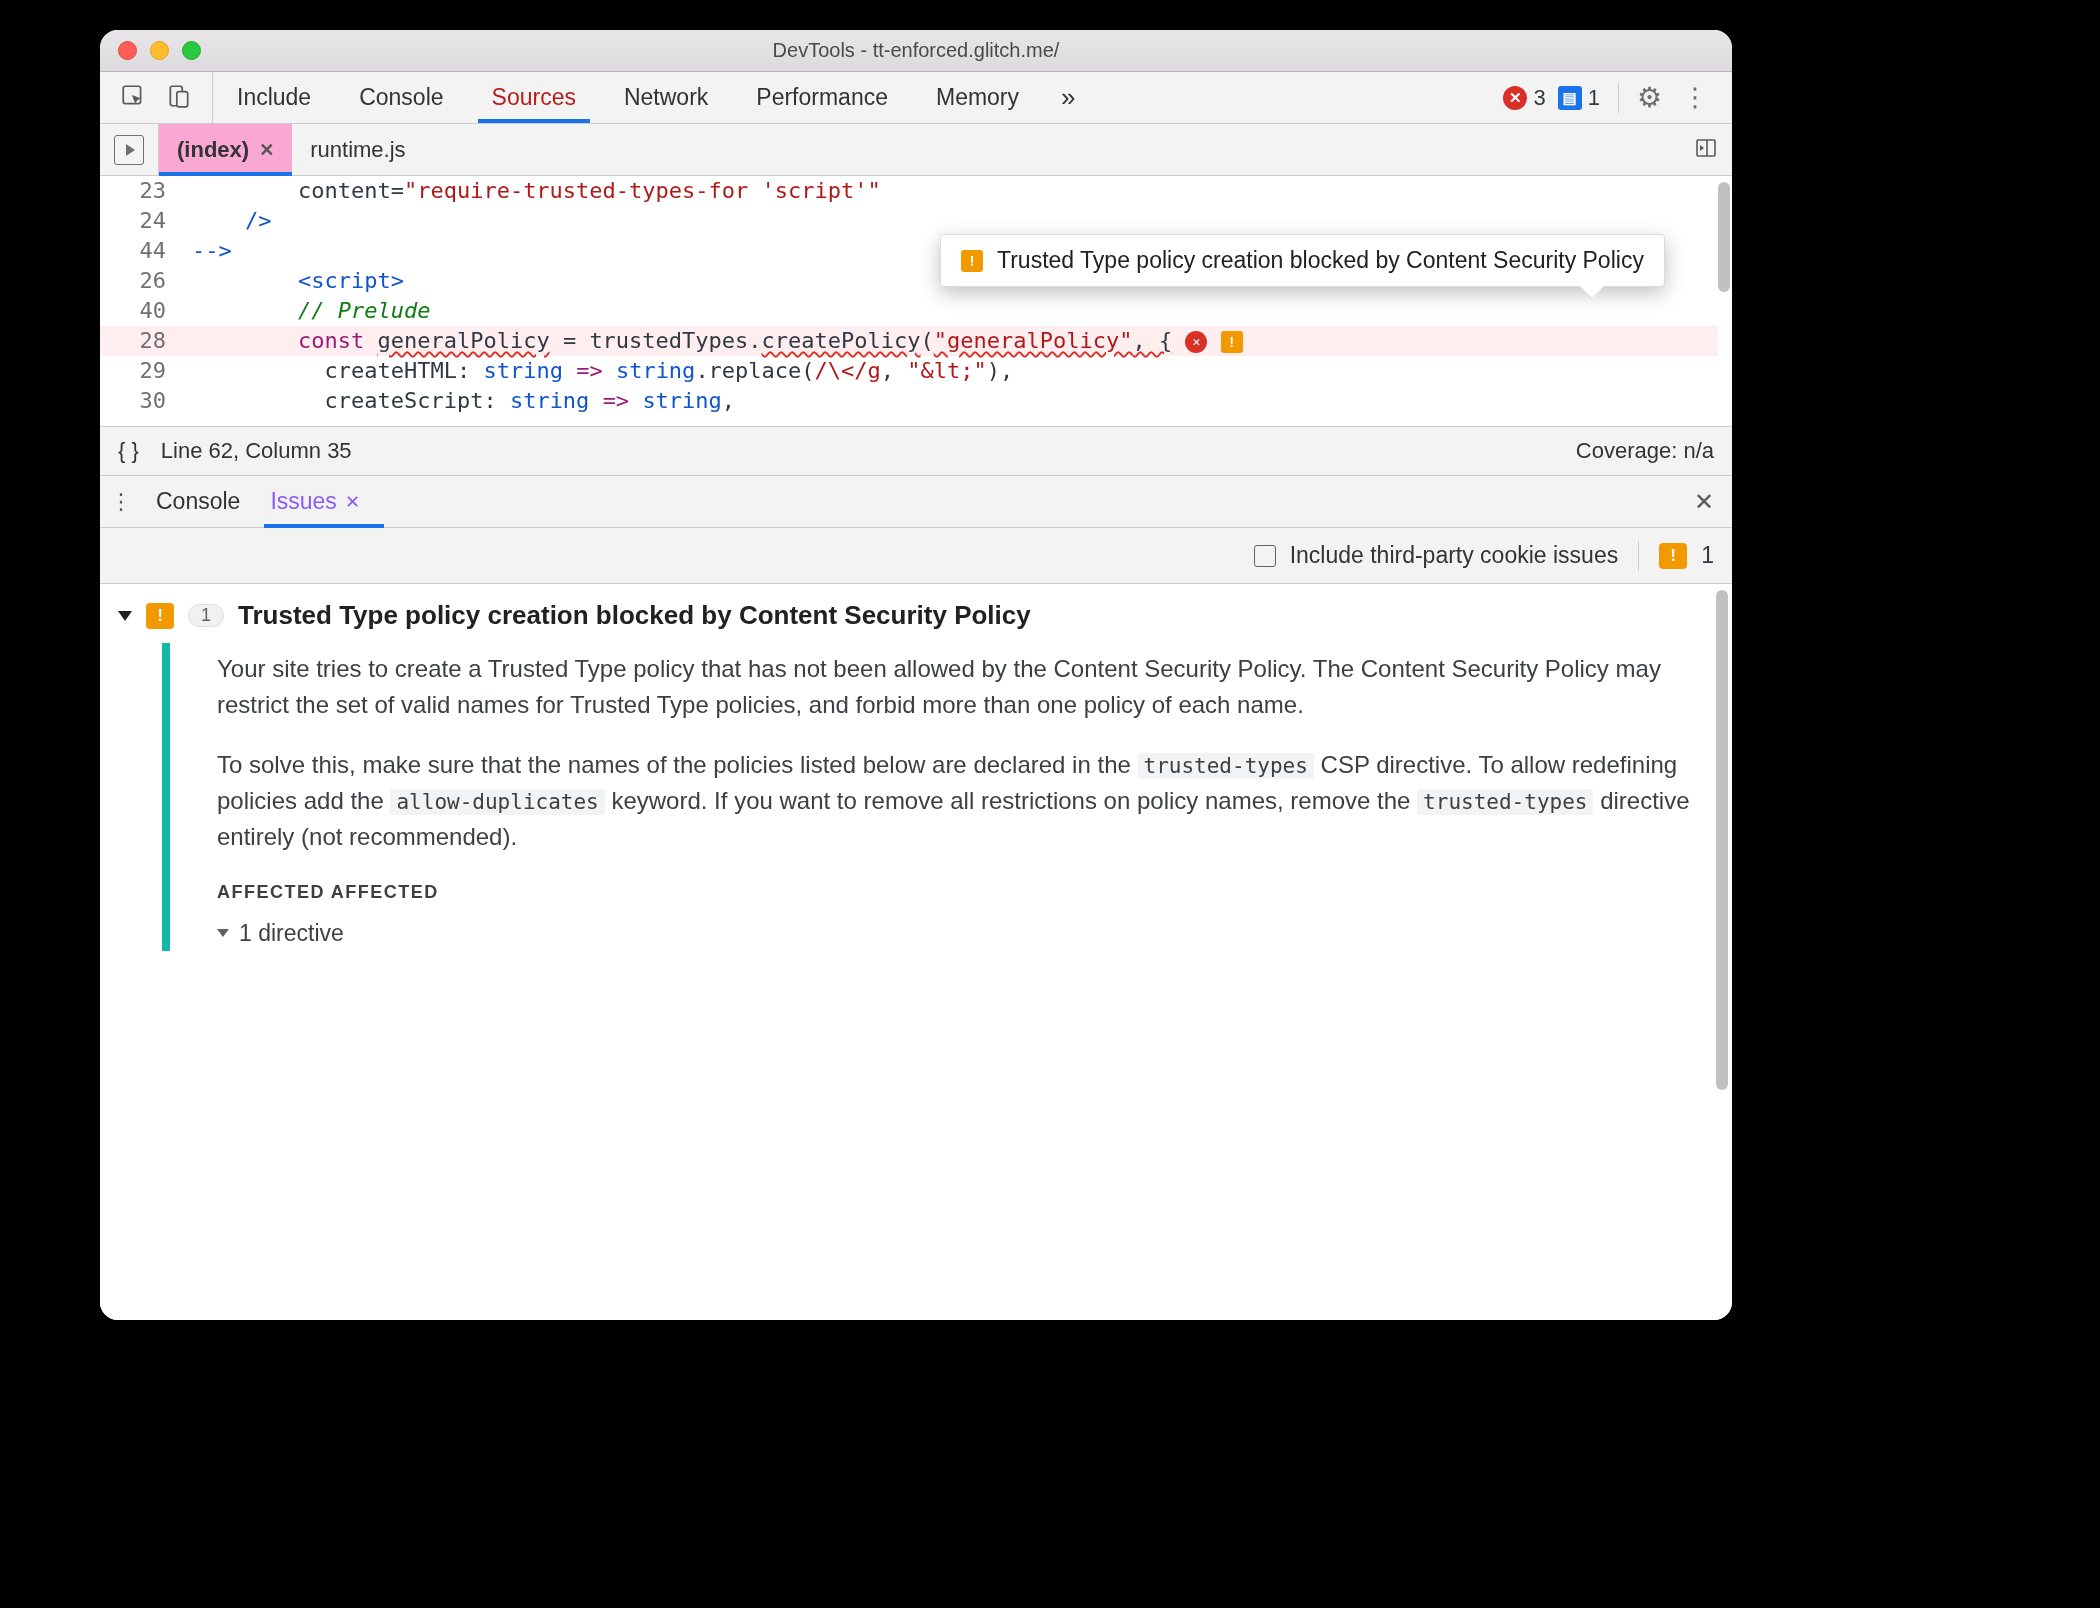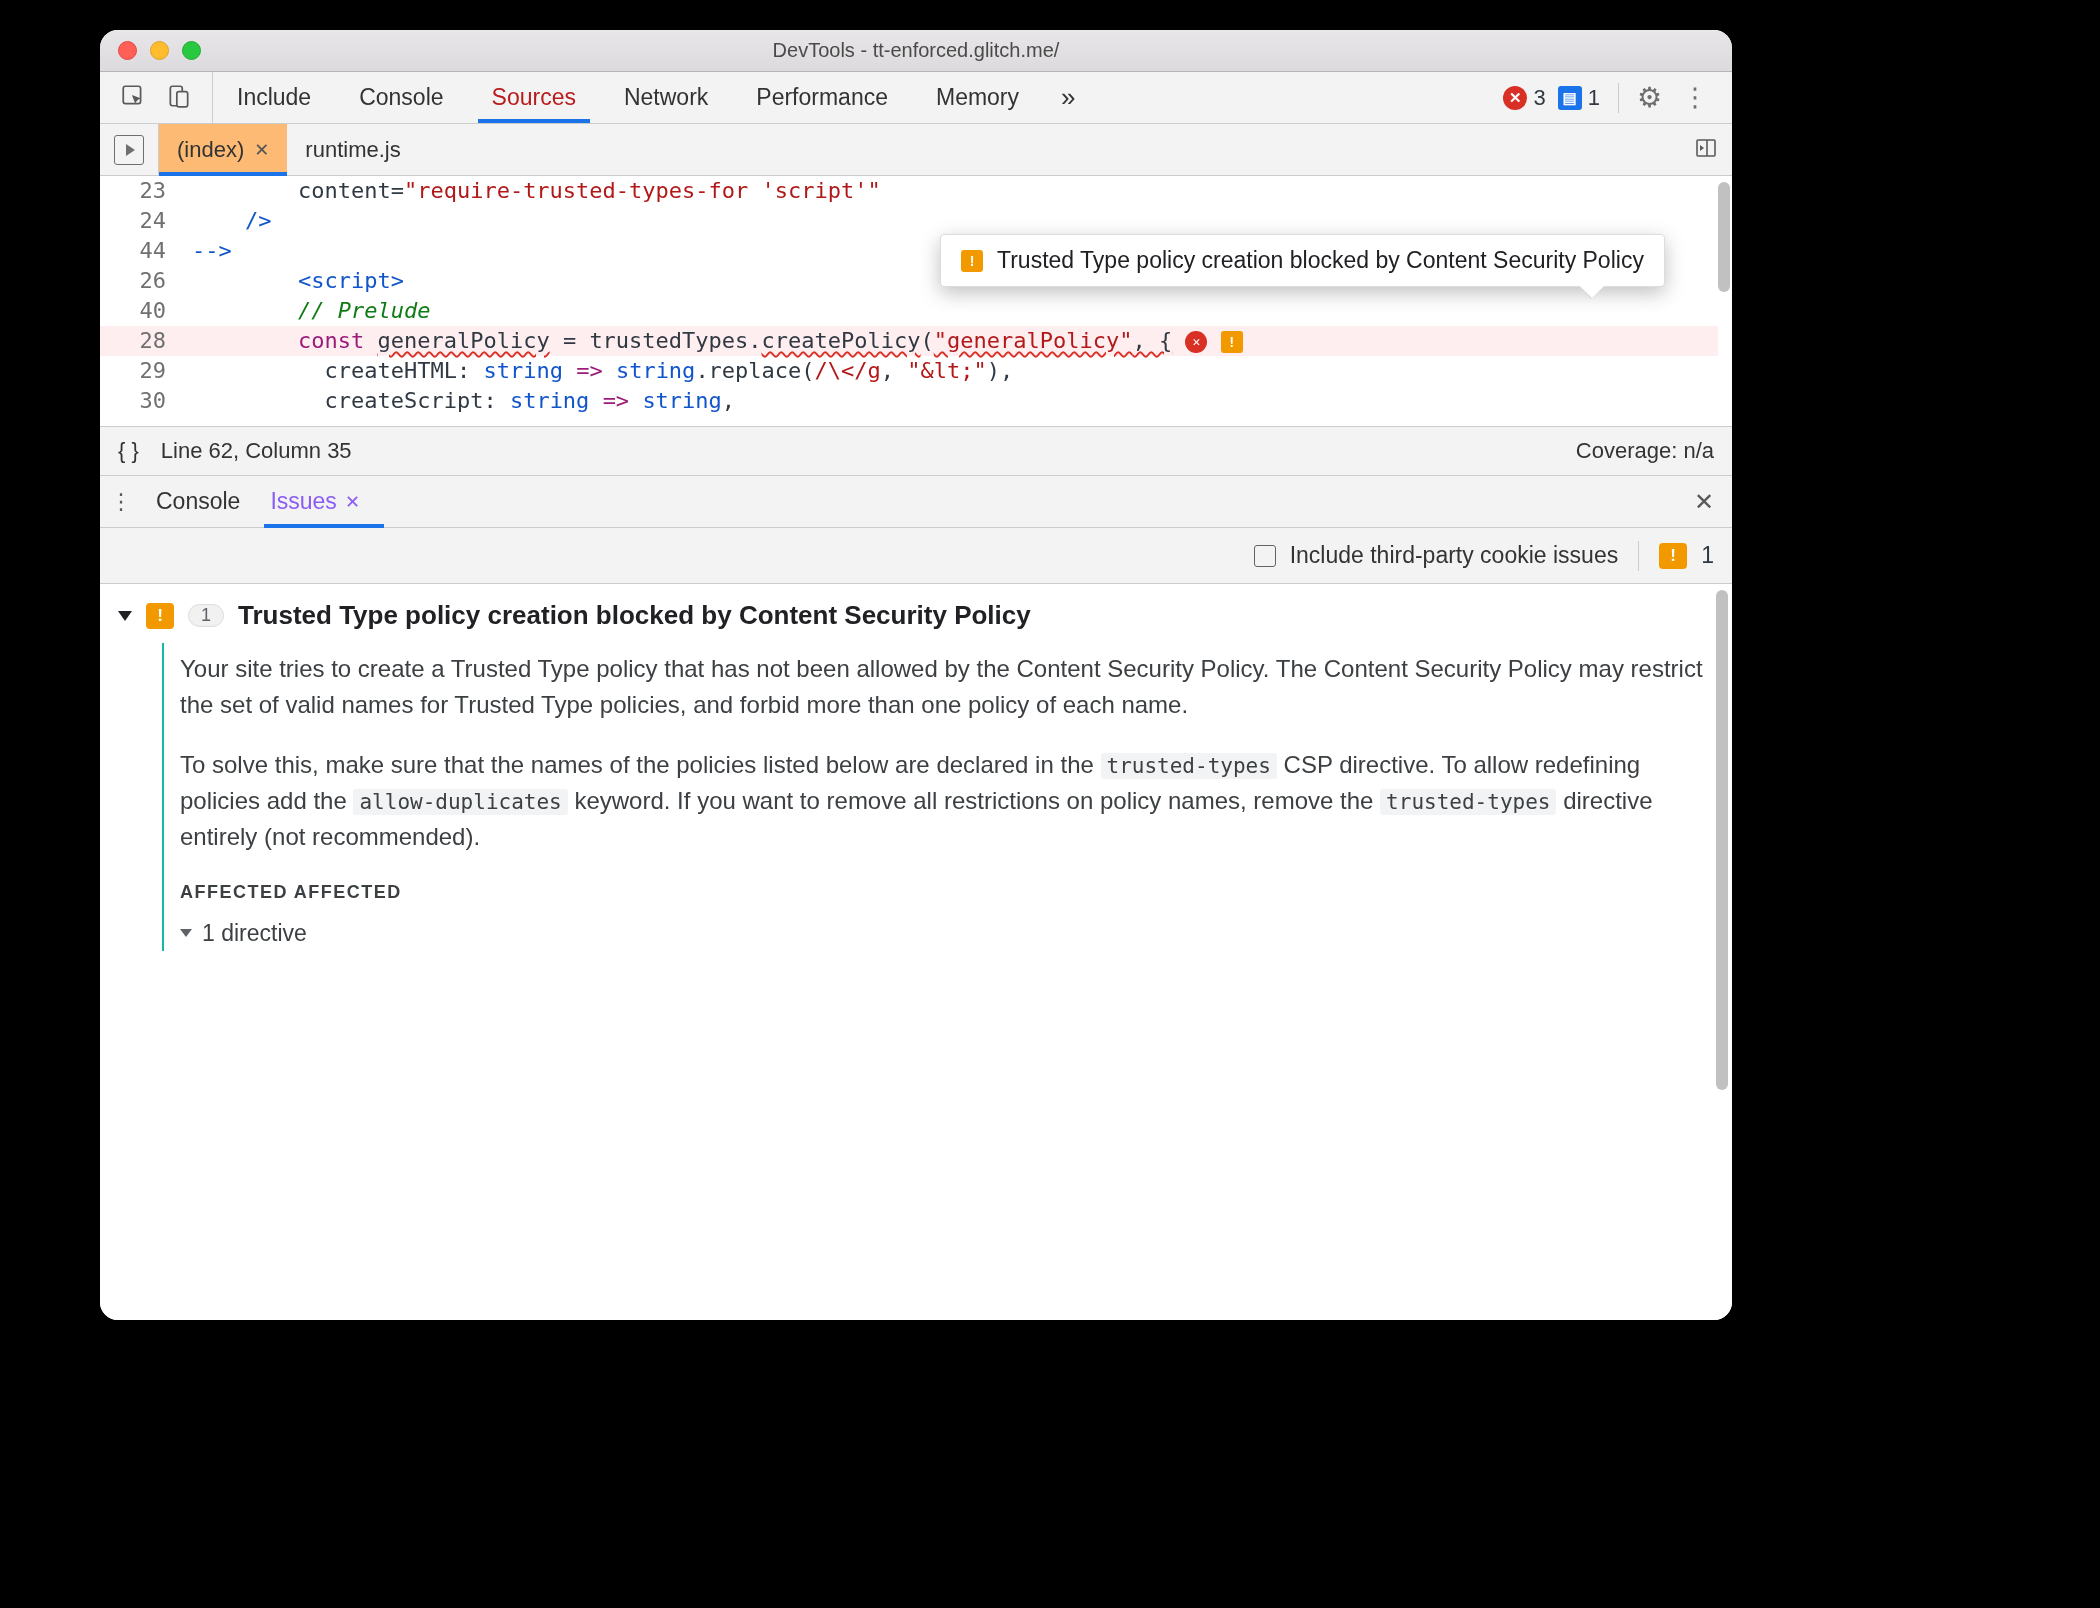--- a/index.html
+++ b/index.html
@@ -32,21 +32,21 @@
 .div { width:1px; height:30px; background:#ccc; margin:0 6px;}
 .gear { font-size:28px; color:#6f6f6f; cursor:pointer;}
 .kebab { font-size:26px; color:#6f6f6f; cursor:pointer; padding:0 8px;}
 
 
 .subbar { height:52px; background:#f3f3f3; border-bottom:1px solid #ccc; display:flex; align-items:center;}
 .subbar .runicon { width:30px; height:30px; margin:0 14px; border:1.5px solid #6f6f6f; border-radius:3px; display:flex; align-items:center; justify-content:center;}
 .subbar .runicon::before{content:""; width:0; height:0; border-left:9px solid #6f6f6f; border-top:6px solid transparent; border-bottom:6px solid transparent; margin-left:2px;}
 .subbar .div2 { width:1px; height:100%; background:#ccc;}
 .filetab { height:100%; padding:0 18px 0 18px; display:flex; align-items:center; gap:10px; font-size:22px; color:#333; cursor:pointer; position:relative;}
-.filetab.active { background:#fdba74; color:#333;}
+.filetab.active { background:#f9a8d4; color:#333;font-weight:bold;}
 .filetab.active::after { content:""; position:absolute; left:0; right:0; bottom:-1px; height:4px; background:#1a73e8;}
 .filetab .x { font-size:18px; color:#555;}
 .subbar .right { margin-left:auto; padding-right:14px;}
 .collapse-icon svg{ width:24px; height:24px; stroke:#5a5a5a; stroke-width:1.6; fill:none;}
 
 
 .codewrap { position:relative; background:#fff; height: 250px; overflow:hidden; }
 .gutter { position:absolute; left:0; top:0; width:76px; text-align:right; color:#707070; font-family: Menlo, monospace; font-size:22px; line-height:30px; padding-right:10px;}
 .code { position:absolute; left:92px; top:0; right:16px; font-family: Menlo, monospace; font-size:22px; line-height:30px; white-space:pre; }
 .scrolltrack { position:absolute; right:2px; top:0; bottom:0; width:14px; background:transparent;}
@@ -91,21 +91,21 @@
 .ico-wl { width:28px; height:26px; border-radius:4px; background:#f29900; color:#fff; display:inline-flex; align-items:center; justify-content:center; font-weight:bold; font-size:17px;}
 
 
 .issues { flex:1; background:#fff; position:relative; overflow:hidden;}
 .issues .scrolltrack2 { position:absolute; right:2px; top:6px; width:14px; }
 .issues .scrollthumb2 { width:12px; height:500px; background:#c1c1c1; border-radius:6px;}
 .issue-head { display:flex; align-items:center; gap:14px; padding:16px 18px 12px 18px;}
 .caret { width:0;height:0; border-left:7px solid transparent; border-right:7px solid transparent; border-top:10px solid #202124; cursor:pointer;}
 .badge-count { border:1px solid #dadce0; border-radius:12px; padding:0 12px; font-size:18px; color:#5f6368; background:#f1f1f1;}
 .issue-title { font-size:26px; font-weight:600; color:#202124;}
-.issue-body { margin-left:62px; border-left:2px solid #14b8a6; padding:8px 28px 0 16px; font-size:24px; color:#3c4043; line-height:1.5;}
+.issue-body { margin-left:62px; border-left:8px solid #14b8a6; padding:8px 28px 0 47px; font-size:24px; color:#3c4043; line-height:1.5;}
 .issue-body p { margin-bottom:24px;}
 .codechip { font-family: Menlo, monospace; background:#f1f3f4; padding:1px 6px; border-radius:3px; font-size:21px;}
 .aff-head { font-size:18px; letter-spacing:1.5px; font-weight:600; color:#3c4043; margin:18px 0 10px;}
 .aff-sub { display:flex; align-items:center; gap:10px; font-size:23px; margin:6px 0 14px;}
 .caret-s { width:0;height:0; border-left:6px solid transparent; border-right:6px solid transparent; border-top:8px solid #5f6368;}
 .afftable { display:grid; grid-template-columns: 360px 220px 160px; row-gap:10px; font-size:23px;}
 .afftable .h { color:#3c4043;}
 .link { color:#1a73e8; text-decoration:underline; cursor:pointer;}
 .blocked { color:#d93025;}
 </style>

